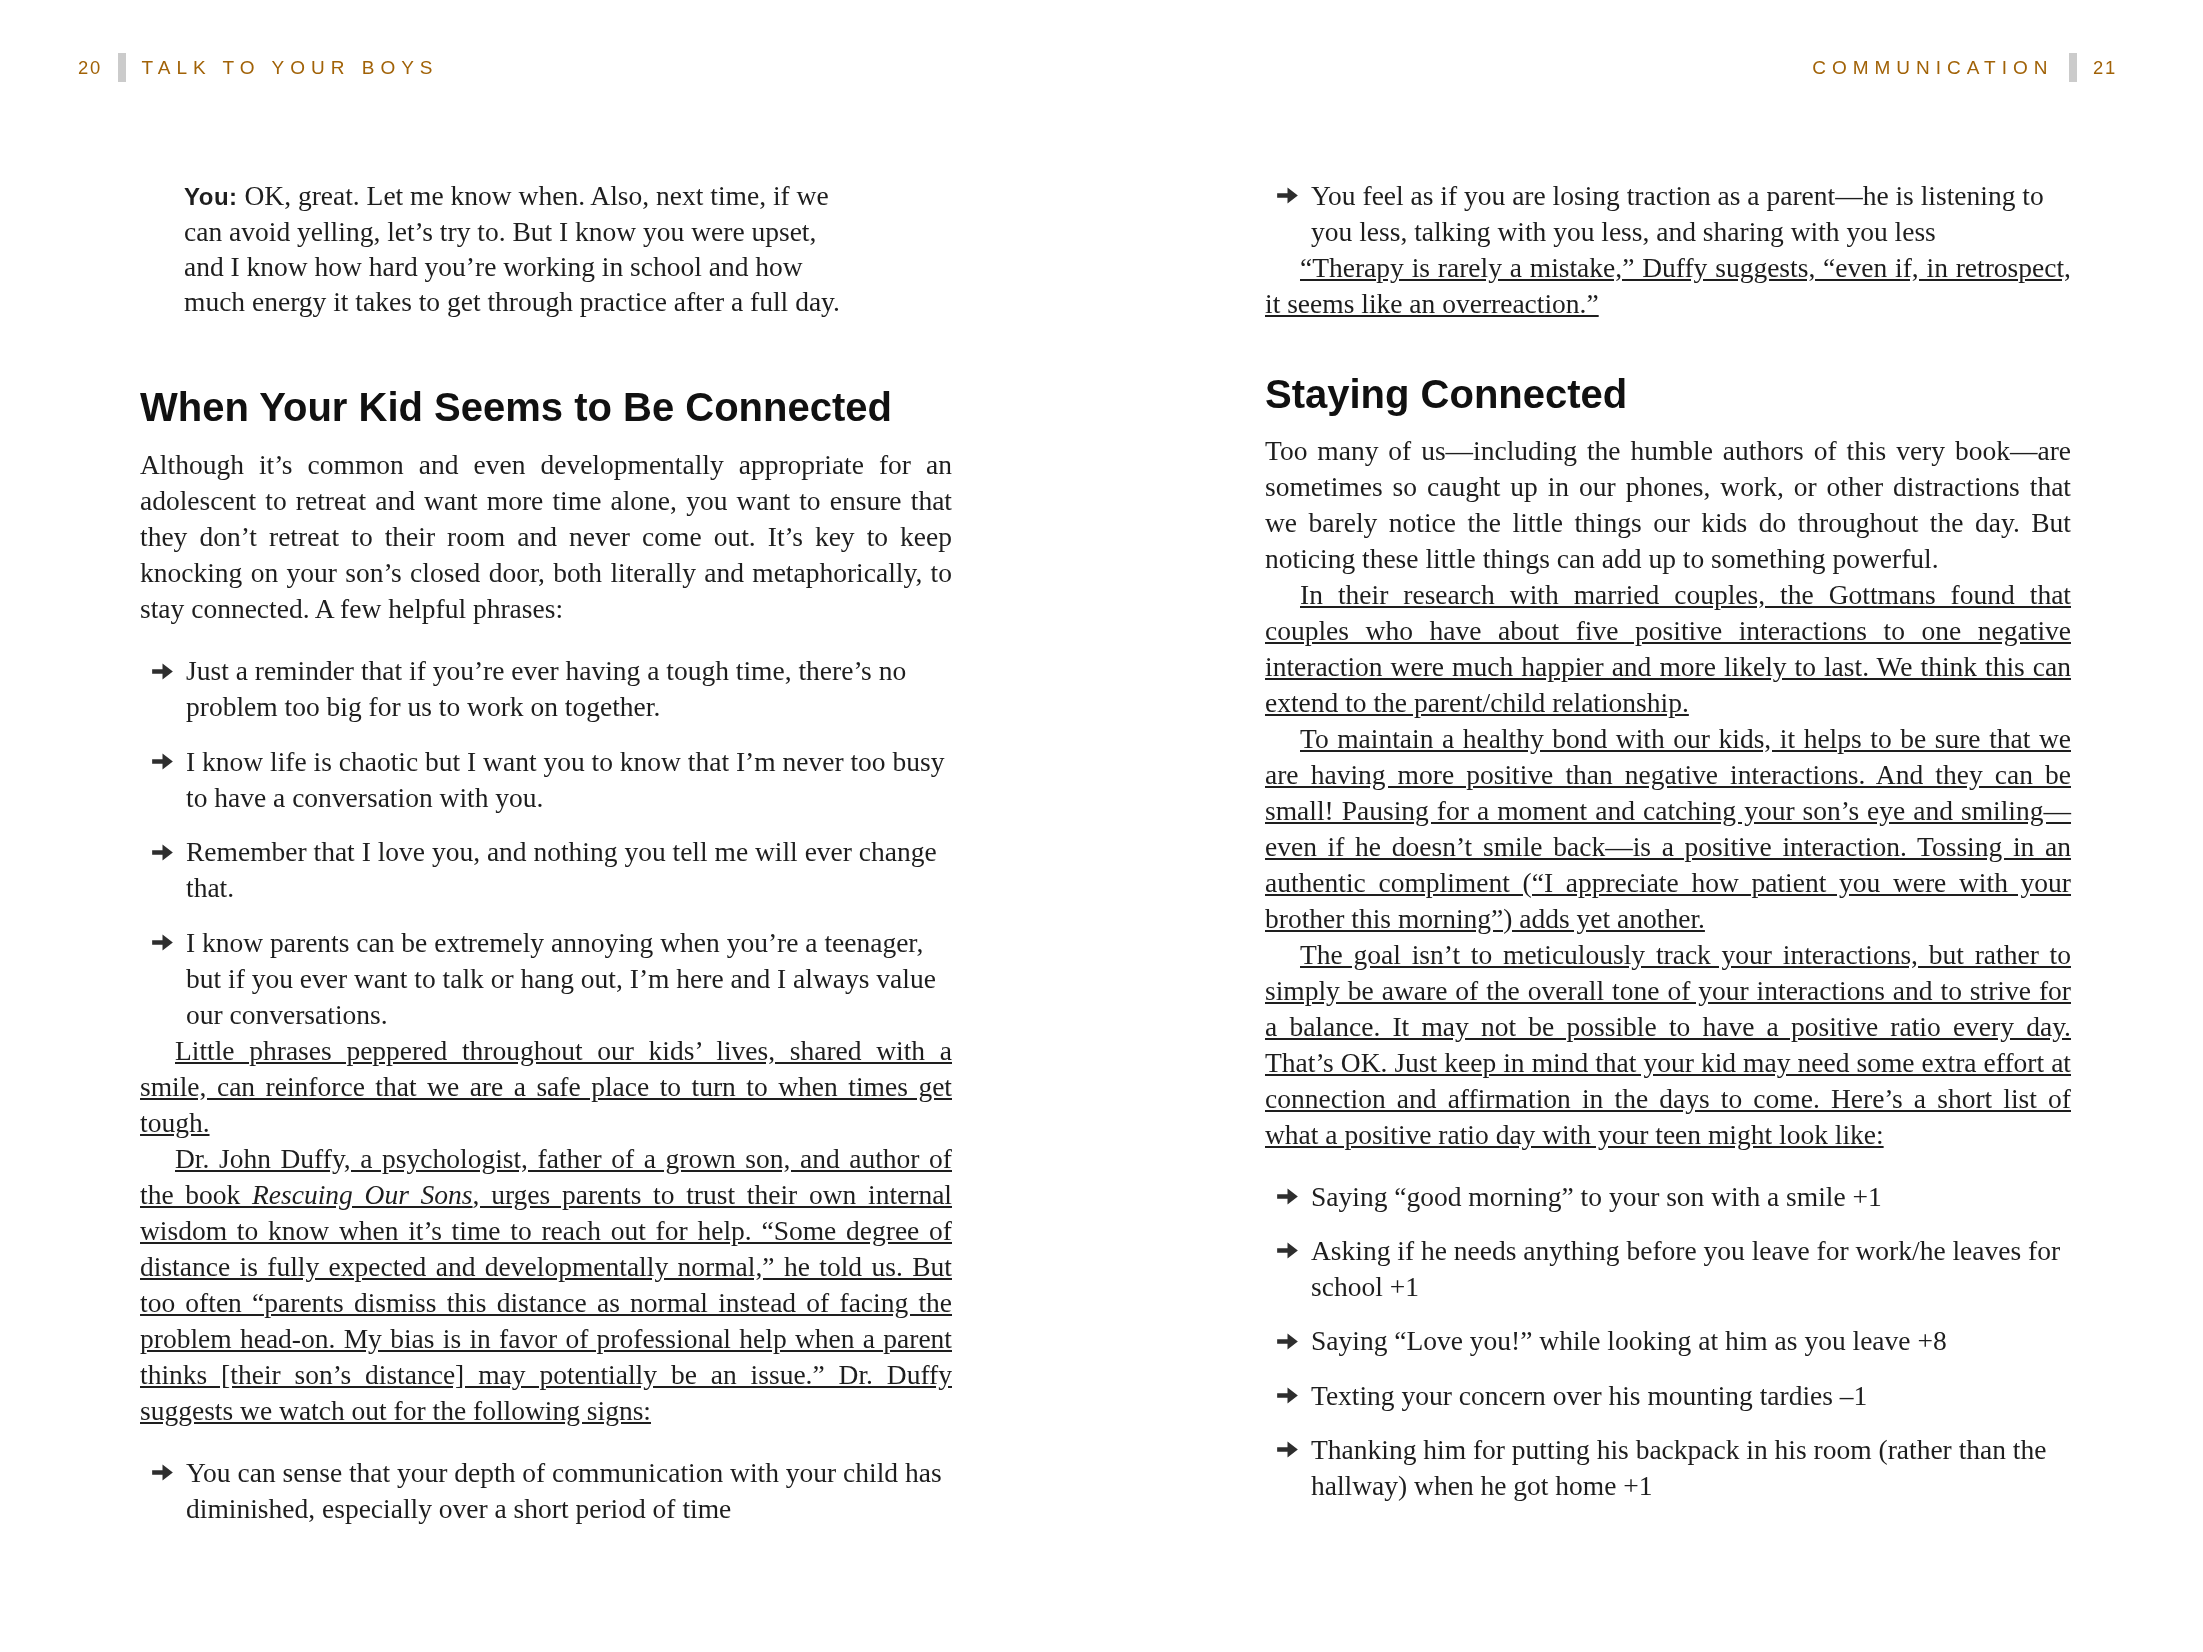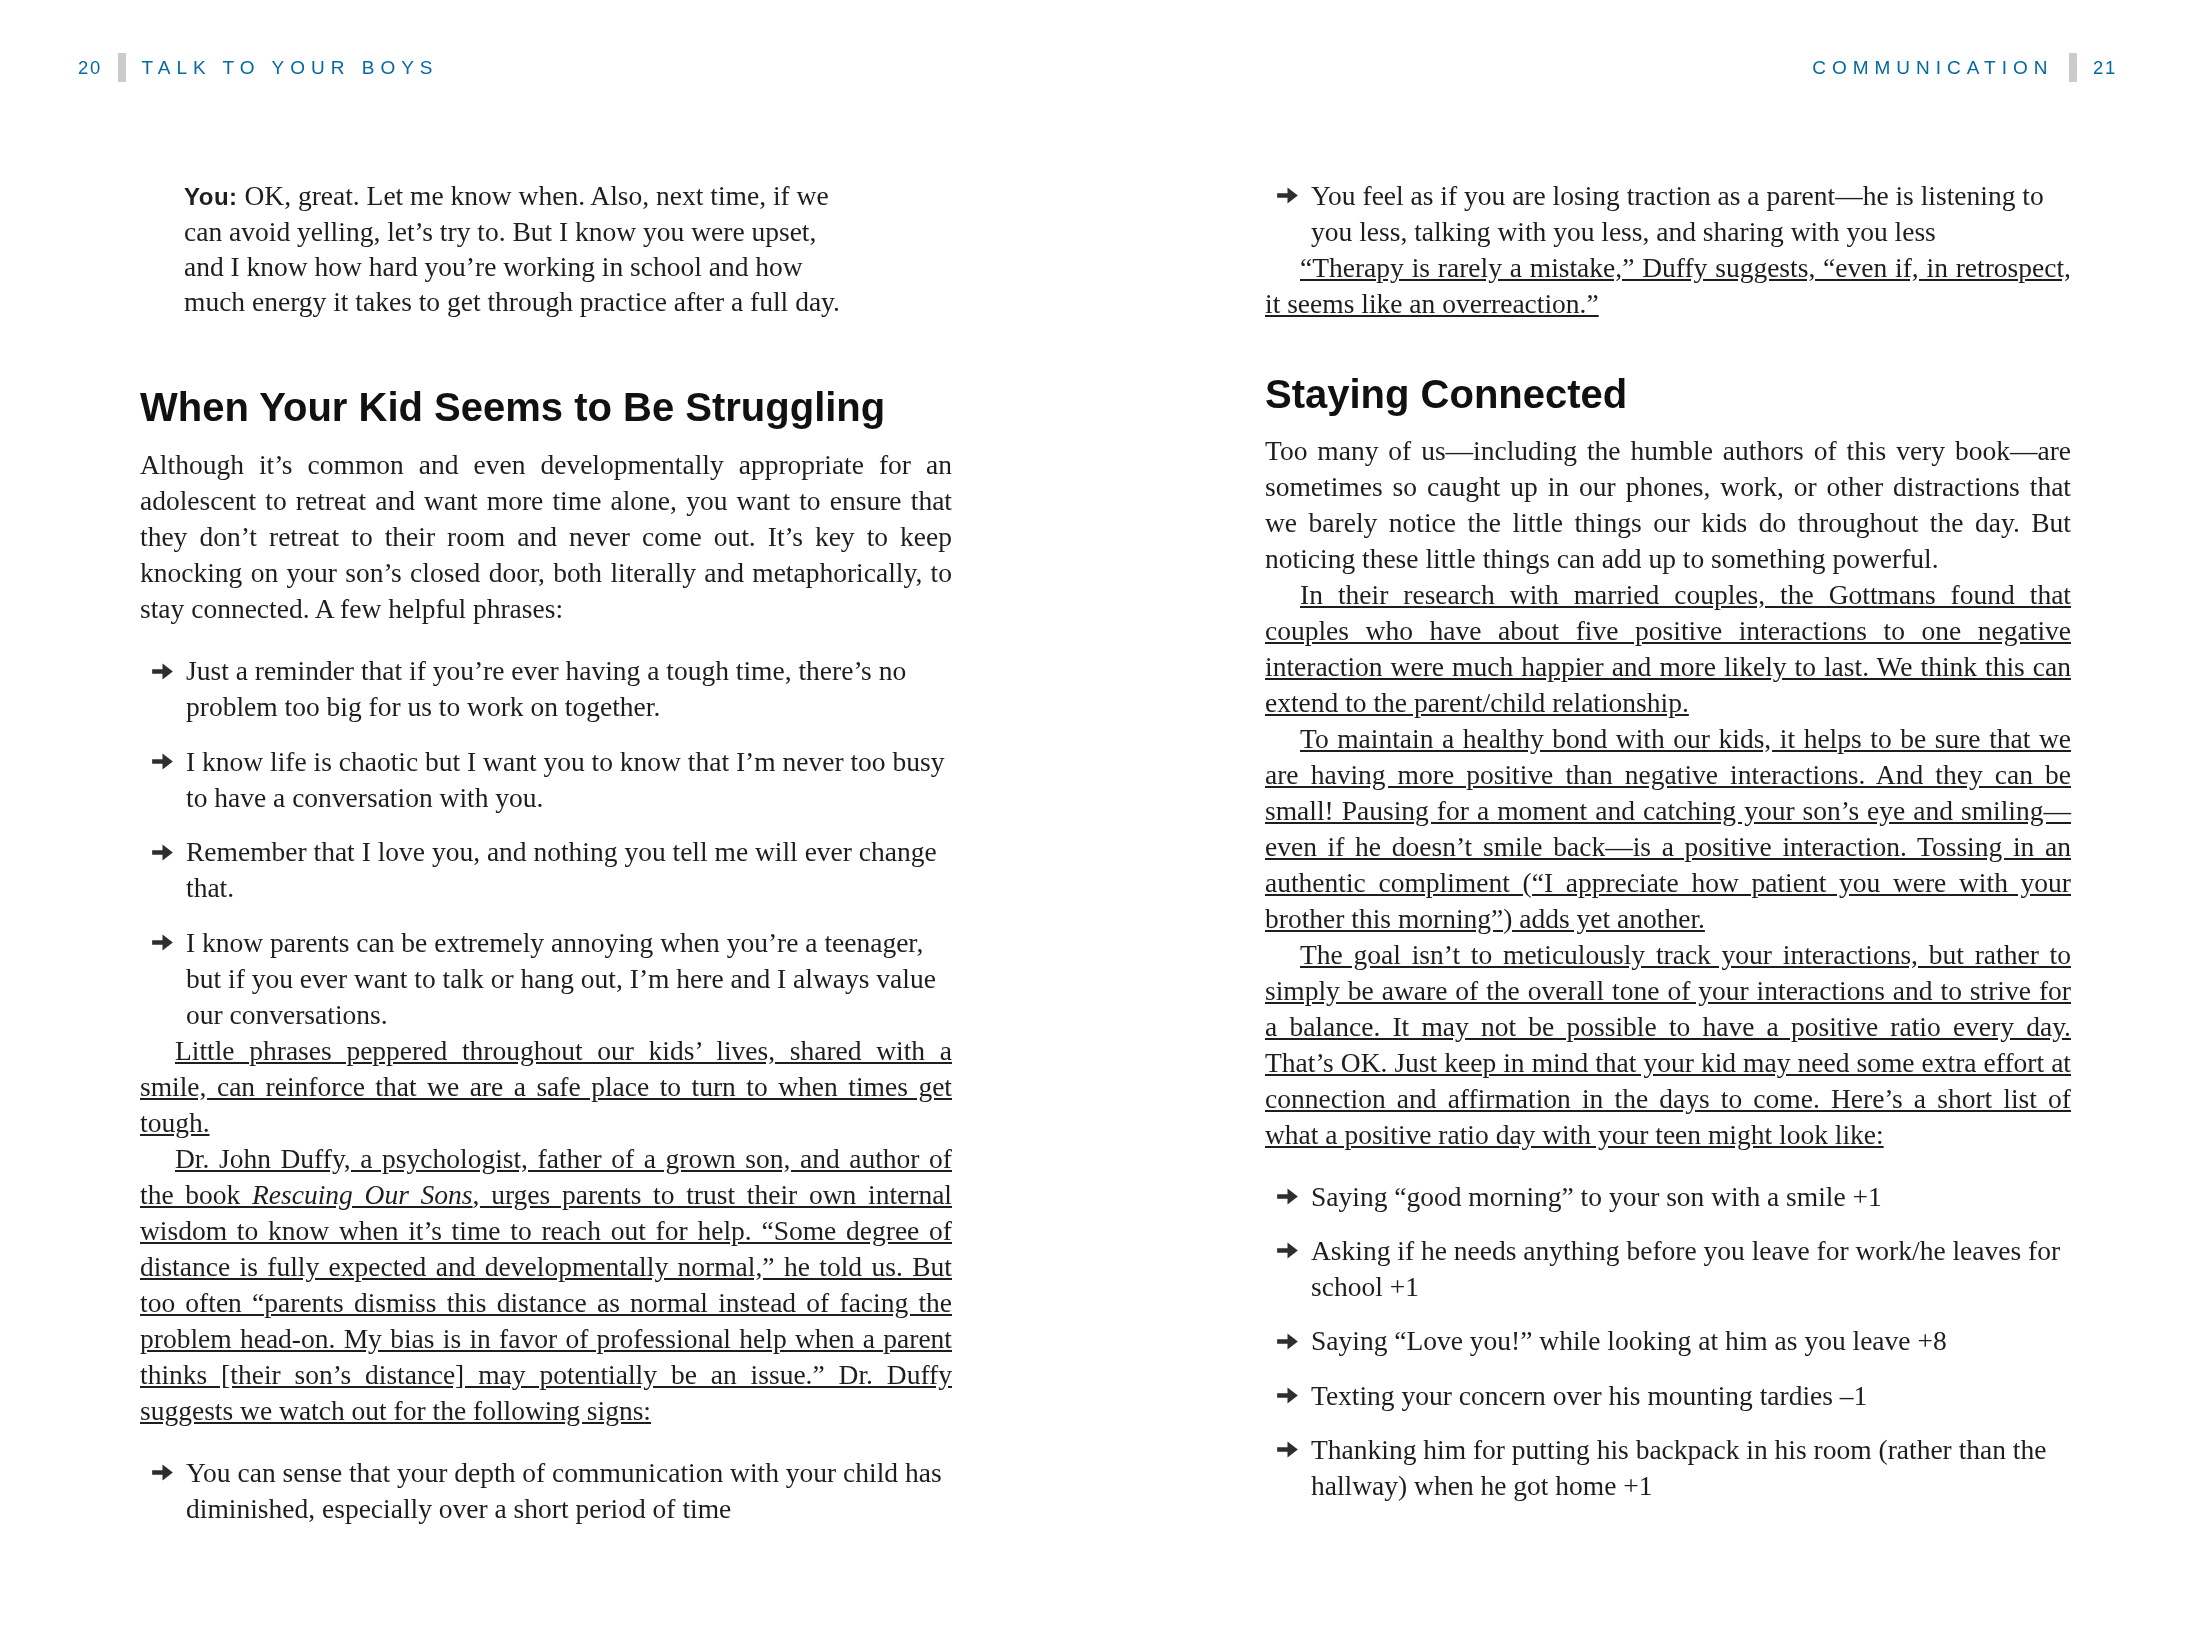--- a/index.html
+++ b/index.html
@@ -13,21 +13,21 @@
   }
   .page { position:absolute; top:0; width:1102px; height:1653px; }
   .page-left  { left:0; }
   .page-right { left:1102px; }
 
   
   .runhead {
     position:absolute; top:53px;
     display:flex; align-items:center; gap:15.6px;
     font-family:"Liberation Sans","DejaVu Sans",sans-serif;
-    color:#0369a1;
+    color:#a16207;
   }
   .page-left  .runhead { left:78px; }
   .page-right .runhead { right:87px; }
   .runhead .title { font-size:19px; letter-spacing:6px; white-space:nowrap; }
   .runhead .pagenum { font-size:18.4px; letter-spacing:1.8px; }
   .runhead .bar { width:8.3px; height:29px; background:#cbcbcb; }
 
   
   .content { position:absolute; top:178px; }
   .page-left  .content { left:140px; width:812px; }
@@ -77,21 +77,21 @@
   <div class="page page-left">
     <div class="runhead">
       <span class="pagenum">20</span>
       <span class="bar"></span>
       <span class="title">TALK TO YOUR BOYS</span>
     </div>
 
     <div class="content">
       <p class="dialogue"><span class="speaker">You:</span><span> OK, great. Let me know when. Also, next time, if we can avoid yelling, let’s try to. But I know you were upset, and I know how hard you’re working in school and how much energy it takes to get through practice after a full day.</span></p>
 
-      <h2 class="section-heading">When Your Kid Seems to Be Struggling</h2>
+      <h2 class="section-heading">When Your Kid Seems to Be Connected</h2>
 
       <p class="body">Although it’s common and even developmentally appropriate for an adolescent to retreat and want more time alone, you want to ensure that they don’t retreat to their room and never come out. It’s key to keep knocking on your son’s closed door, both literally and metaphorically, to stay connected. A few helpful phrases:</p>
 
       <ul class="arrow-list">
           <li><span class="arrow">
               <svg viewBox="0 0 20 20" aria-hidden="true">
                 <path d="M1 8 H10 V3 L19 10 L10 17 V12 H1 Z"></path>
               </svg>
             </span><span class="li-text">Just a reminder that if you’re ever having a tough time, there’s no problem too big for us to work on together.</span></li>
           <li><span class="arrow">

